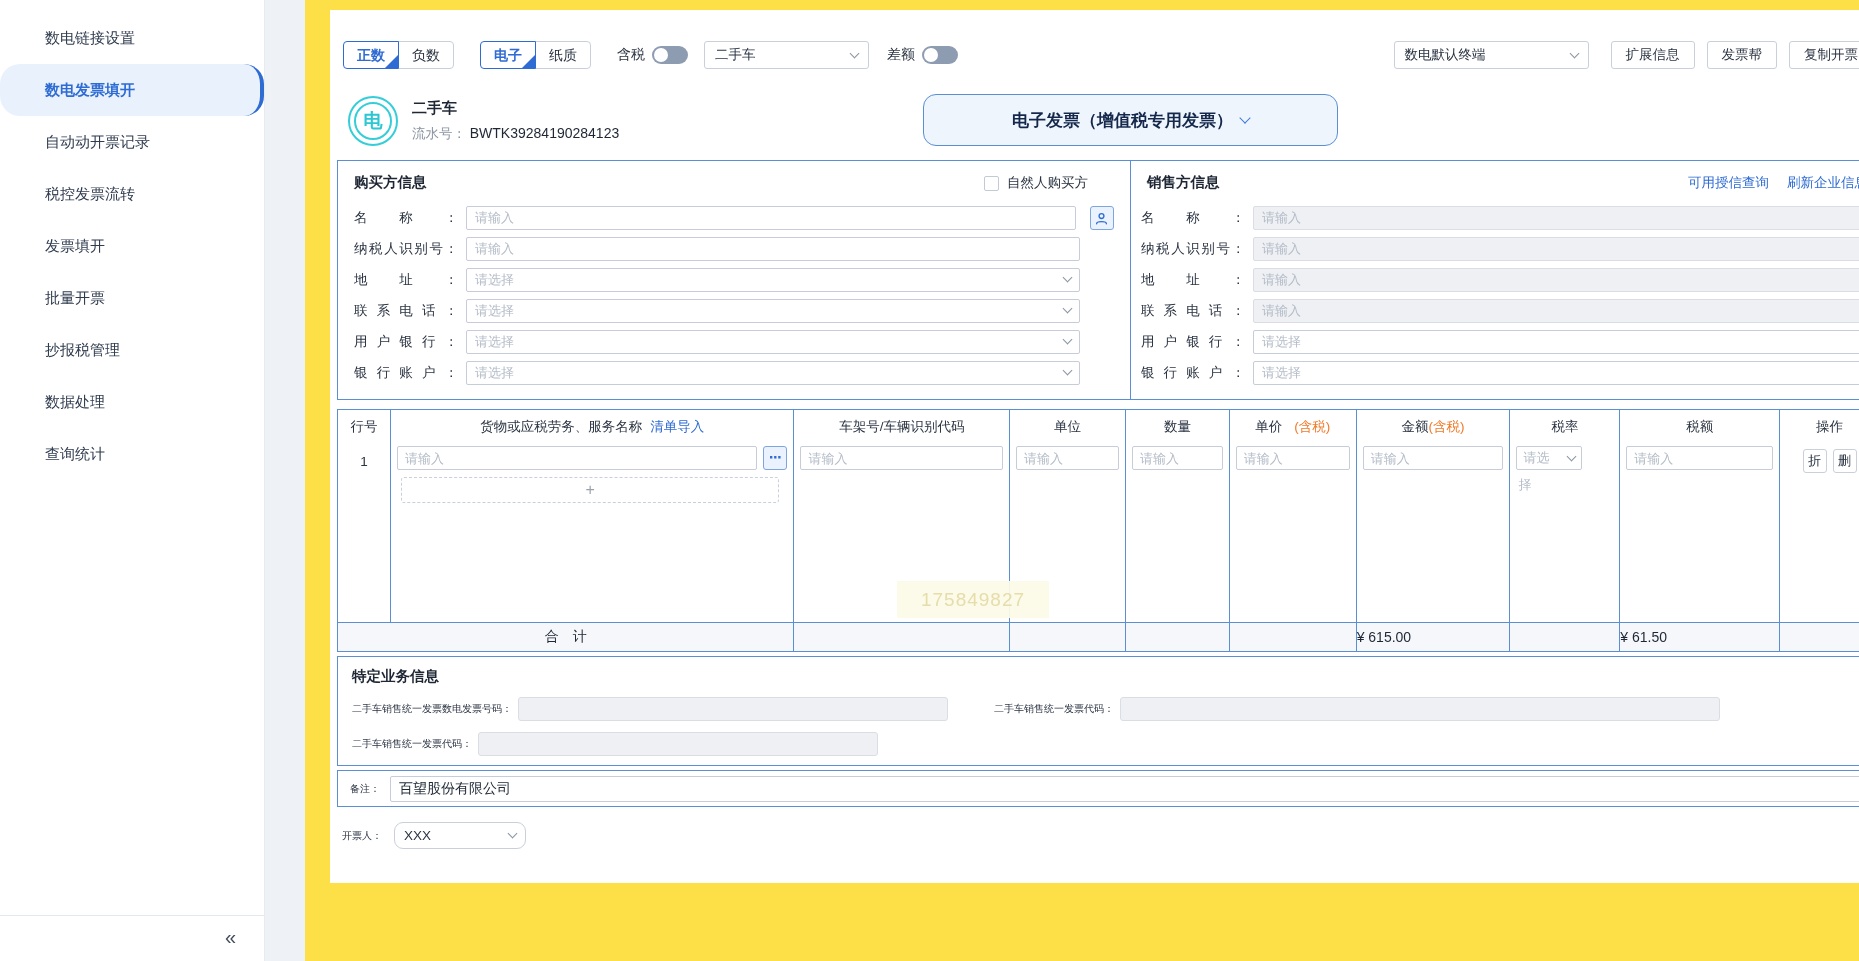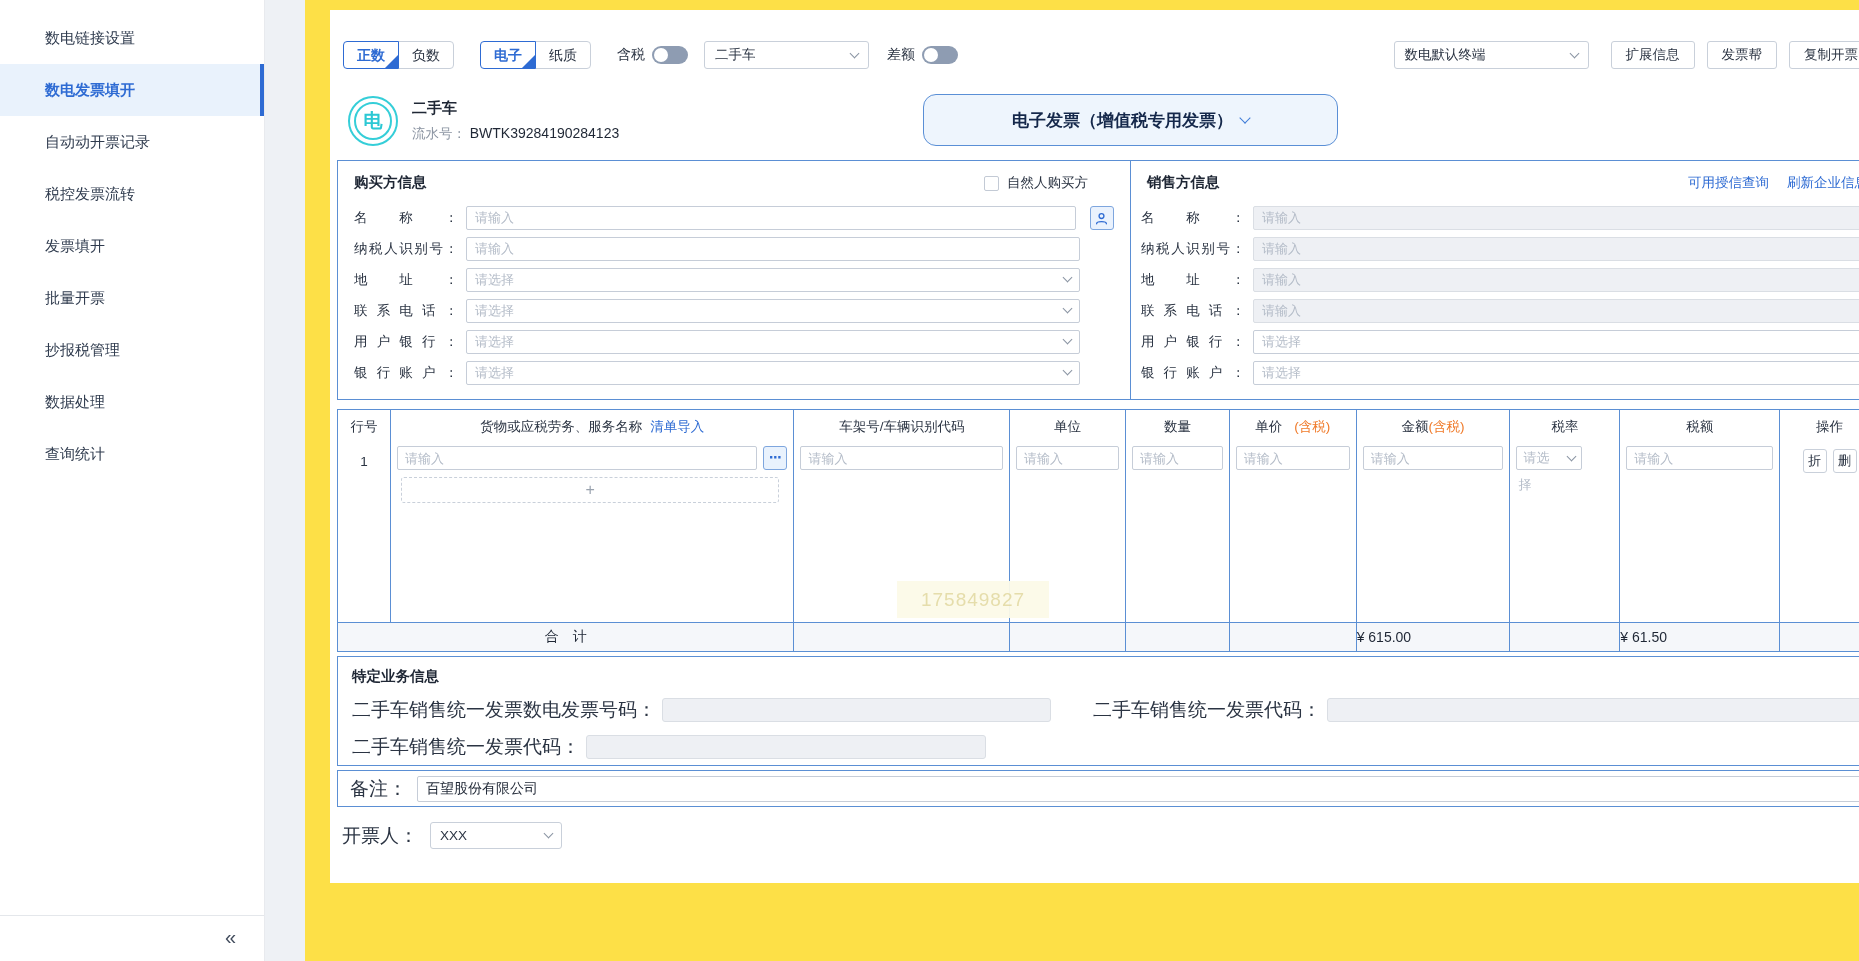--- a/index.html
+++ b/index.html
@@ -3,21 +3,21 @@
 <meta charset="utf-8">
 <style>
   * { margin:0; padding:0; box-sizing:border-box; }
   html,body { width:1859px; height:961px; }
   body { font-family:"Liberation Sans","DejaVu Sans",sans-serif; background:#eef1f5; position:relative; overflow:hidden; color:#2b3443; }
 
   
   .sidebar { position:absolute; left:0; top:0; width:265px; height:961px; background:#fff; border-right:1px solid #e8eaee; z-index:5; }
   .side-list { padding-top:12px; }
   .side-item { height:52px; line-height:52px; padding-left:45px; font-size:15px; color:#2f3b4e; cursor:pointer; }
-  .side-item.active { background:#e9f2fc; color:#2e6bd3; font-weight:bold; border-right:4px solid #2e6bd3; }
+  .side-item.active { background:#e9f2fc; color:#2e6bd3; font-weight:bold; border-right:4px solid #2e6bd3;border-radius:20px; }
   .side-foot { position:absolute; bottom:0; left:0; width:100%; height:46px; border-top:1px solid #e4e7eb; background:#fff; }
   .collapse { position:absolute; right:28px; top:10px; font-size:20px; color:#414b5c; cursor:pointer; }
 
   
   .main { position:absolute; left:265px; top:0; right:0; bottom:0; background:#fde047;margin-left:40px; }
   .card { position:absolute; left:25px; top:10px; width:1556px; height:873px; background:#fff; }
 
   
   .toolbar { position:absolute; left:13px; top:30px; right:13px; height:30px; display:flex; align-items:center; }
   .seg { display:inline-flex; }
@@ -97,36 +97,36 @@
   .watermark { position:absolute; left:559px; top:171px; width:152px; height:37px; background:rgba(252,250,232,0.95); color:rgba(222,211,150,0.75); font-size:19px; letter-spacing:1px; text-align:center; line-height:37px; pointer-events:none; }
   .ttotal { height:29px; background:#f5f7fa; border-top:1px solid #5b8fd4; }
   .ttotal .tc { height:28px; display:flex; align-items:center; font-size:14px; color:#1f2735; }
   .tc.merged { width:456px; justify-content:center; }
   .amt { padding-right:8px; }
 
   
   .special { position:absolute; left:7px; top:646px; width:1548px; height:110px; border:1px solid #5b8fd4; background:#fff; padding:10px 14px 0 14px; }
   .special-title { font-size:14.5px; font-weight:bold; color:#1f2735; }
   .srow { display:flex; align-items:center; margin-top:11px; }
-  .slabel { font-size:19px; color:#2b3443; white-space:nowrap; }
+  .slabel { font-size:10px; color:#2b3443; white-space:nowrap; }
   .sinp { height:24px; background:#eef0f4; border:1px solid #dadee4; border-radius:3px; margin-left:6px; }
   .sinp.w430 { width:430px; }
   .sinp.w600 { width:600px; }
   .sinp.w400 { width:400px; }
   .srow .gap { width:46px; }
 
   
   .remark { position:absolute; left:7px; top:760px; width:1548px; height:37px; border:1px solid #5b8fd4; background:#fff; display:flex; align-items:center; padding:0 9px 0 12px; }
   .remark .slabel { margin-right:10px; }
   .remark input { flex:1; height:26px; border:1px solid #c6cdd8; border-radius:2px; font-size:14px; padding:0 8px; color:#1f2735; }
 
   
   .issuer { position:absolute; left:12px; top:812px; display:flex; align-items:center; }
   .issuer .slabel { margin-right:12px; }
-  .issuer-sel { width:132px; height:27px; border:1px solid #c9d0da; border-radius:3px; background:#fff; display:flex; align-items:center; justify-content:space-between; padding:0 9px; font-size:13.5px; color:#2b3443; cursor:pointer; }
+  .issuer-sel { width:132px; height:27px; border:1px solid #c9d0da; border-radius:9px; background:#fff; display:flex; align-items:center; justify-content:space-between; padding:0 9px; font-size:13.5px; color:#2b3443; cursor:pointer; }
 
   
   .footer { position:absolute; left:0; right:0; bottom:0; height:64px; background:#fff; border-top:1px solid #e5e8ec; display:flex; align-items:center; justify-content:center; gap:26px; }
   .btn-primary { width:86px; height:42px; background:#3c7ce1; color:#fff; font-size:15px; border:none; border-radius:4px; cursor:pointer; font-family:inherit; }
   .btn-plain { width:76px; height:42px; background:#fff; color:#2b3443; font-size:15px; border:1px solid #d4d9e0; border-radius:4px; cursor:pointer; font-family:inherit; }
 </style>
 </head>
 <body>
 
 <aside class="sidebar">

